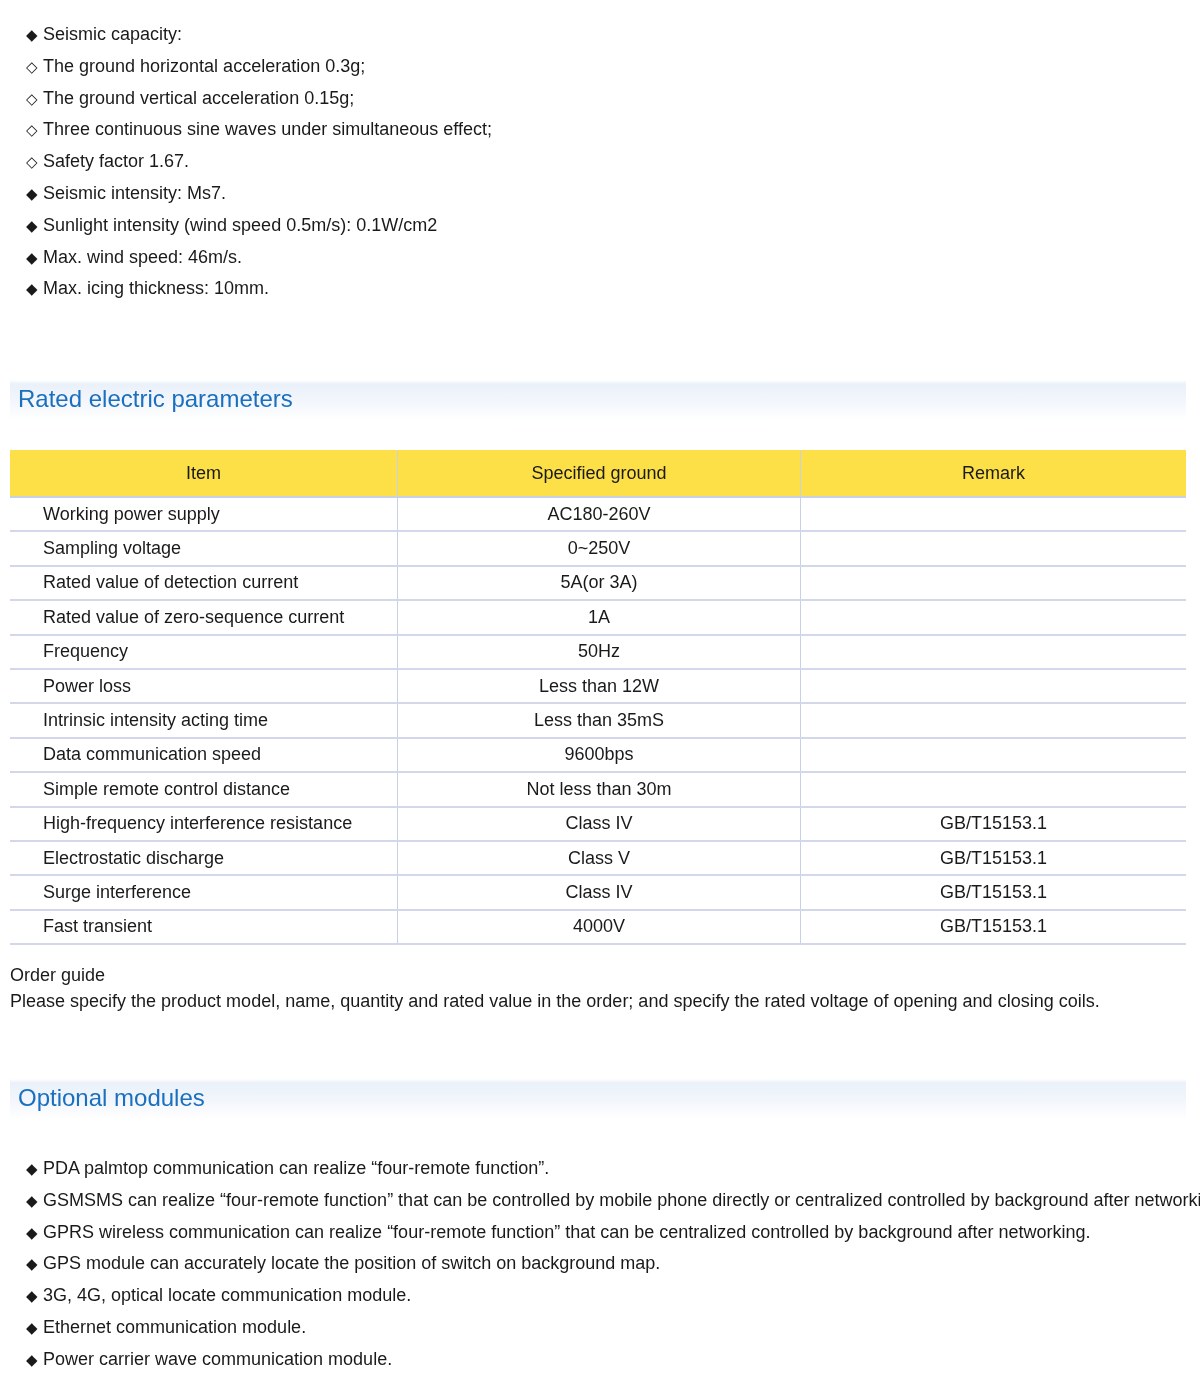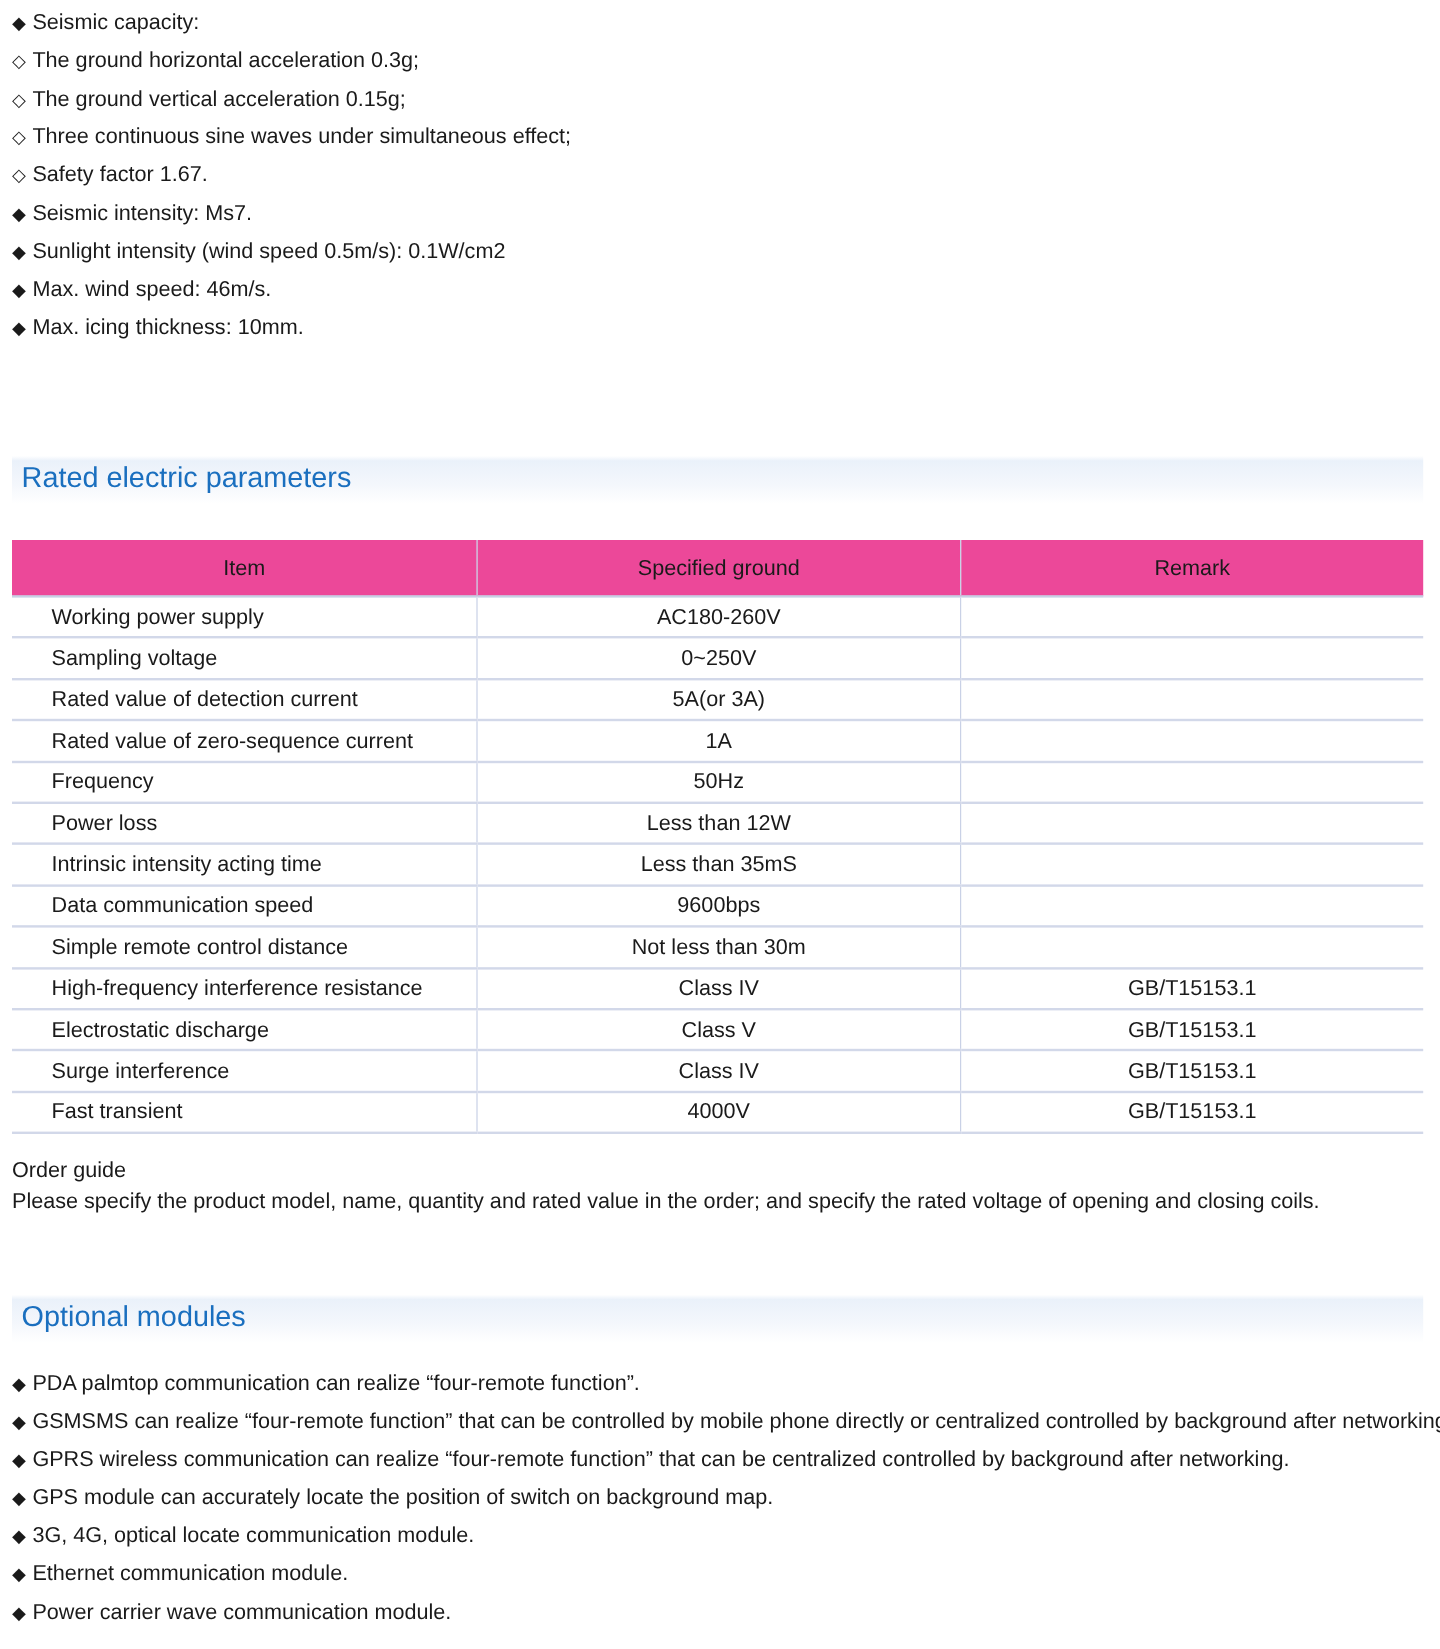--- a/index.html
+++ b/index.html
@@ -1,25 +1,25 @@
 <!DOCTYPE html>
 <html><head>
 <meta charset="utf-8">
 <style>
   html, body { margin:0; padding:0; background:#ffffff; }
   body { width:1200px; height:1374px; position:relative; overflow:hidden;
          font-family:"Liberation Sans", sans-serif; color:#1a1a1a; }
-  .bullets { position:absolute; left:10px; margin:0; padding:0; list-style:none; }
+  .bullets { position:absolute; left:10px; margin:16px; padding:0; list-style:none; }
   .bullets li { height:31.8px; line-height:31.8px; font-size:18px; white-space:nowrap; }
   .bullets li .mk { display:inline-block; width:17px; font-size:15px; }
   .band { position:absolute; left:10px; width:1176px; height:40px;
           background:linear-gradient(to bottom, #ffffff 0%, #eaf1fa 10%, #f4f7fc 60%, #ffffff 100%); }
   .band-title { position:absolute; left:8px; top:5px; font-size:24px; color:#1a6fbf; white-space:nowrap; }
   table { position:absolute; left:10px; top:450px; width:1176px; border-collapse:collapse; font-size:18px; }
-  th { background:#ec4899; font-weight:normal; height:44px; border-bottom:2px solid #c7d0e4;margin-left:27px; }
+  th { background:#fde047; font-weight:normal; height:44px; border-bottom:2px solid #c7d0e4;margin-left:27px; }
   th + th, td + td { border-left:1px solid #c9d1e6; }
   td { height:32.4px; border-bottom:2px solid #d2d8e9; padding:0; }
   td.item { padding-left:33px; }
   td.val, td.rem { text-align:center; }
   .col1 { width:385px; } .col2 { width:400px; }
   .order { position:absolute; left:10px; font-size:18px; white-space:nowrap; }
 </style>
 </head>
 <body>
 

